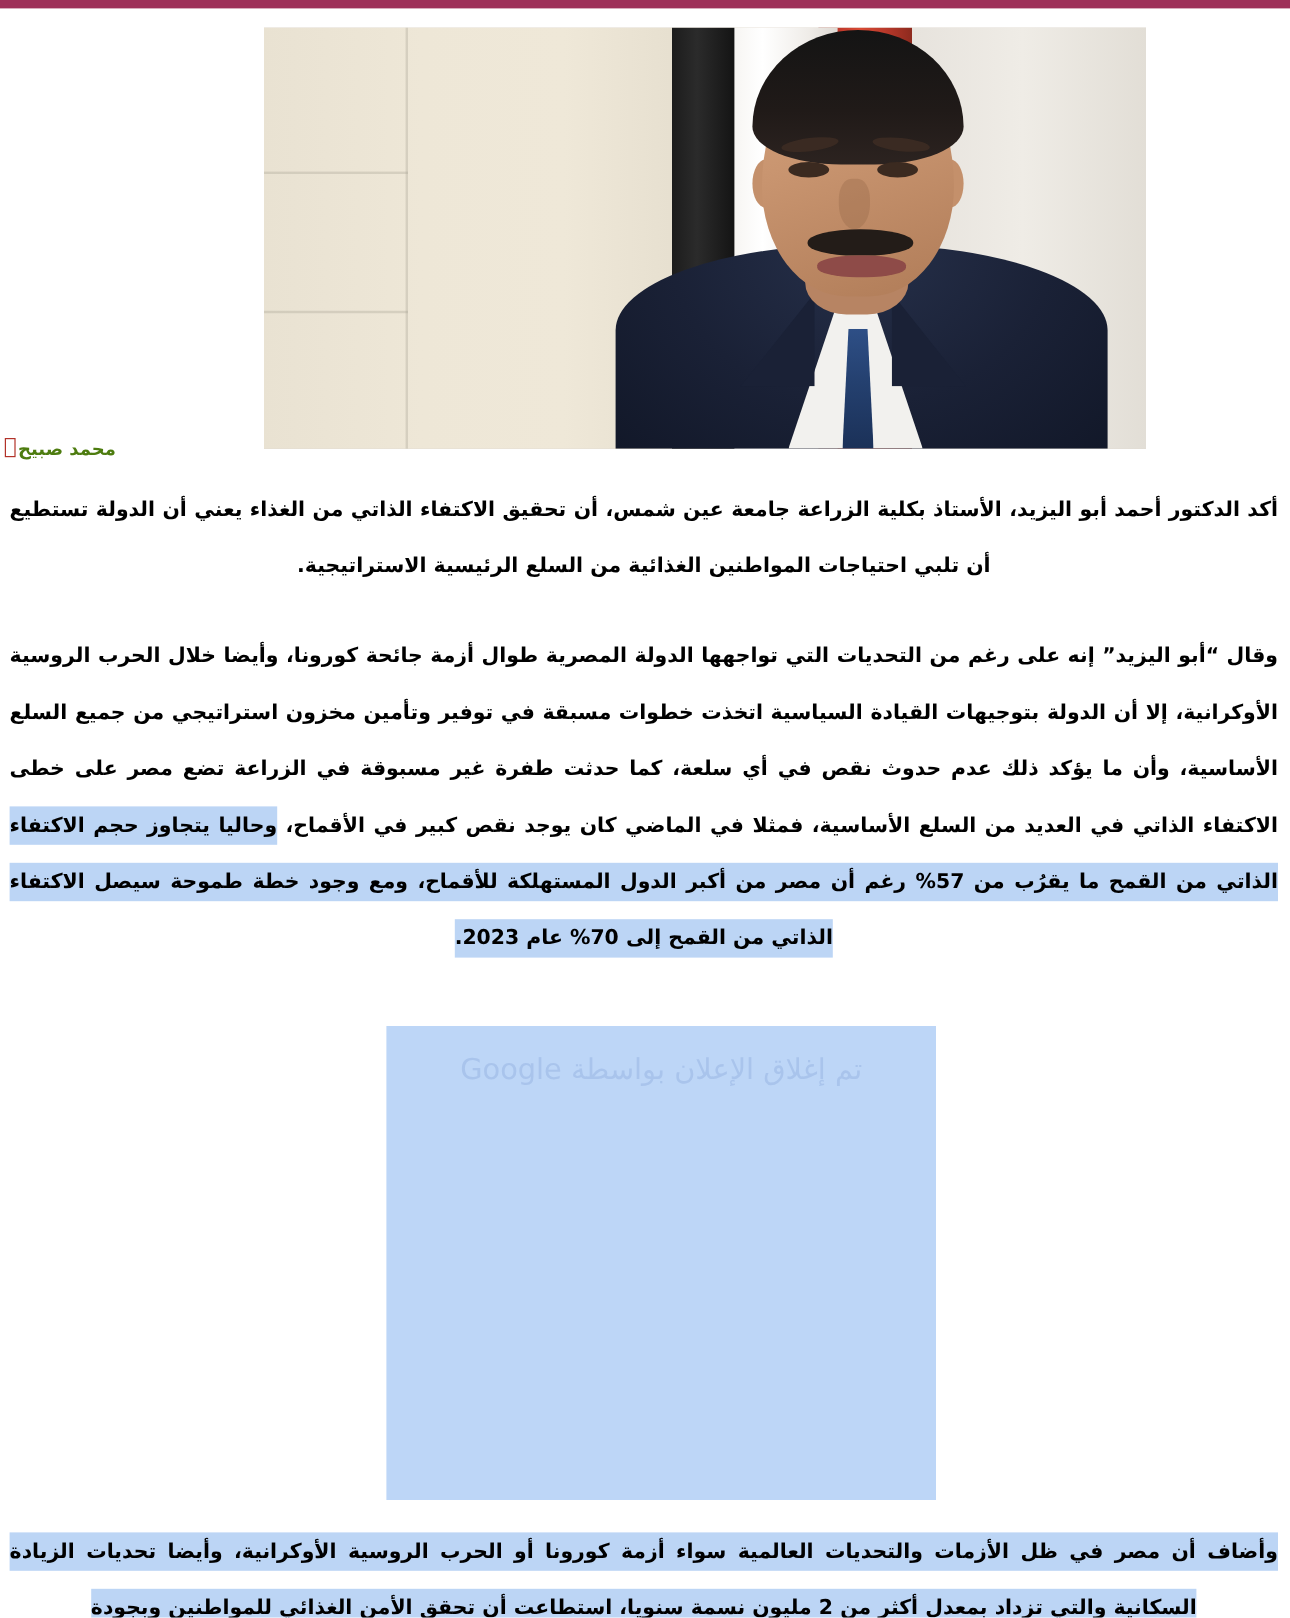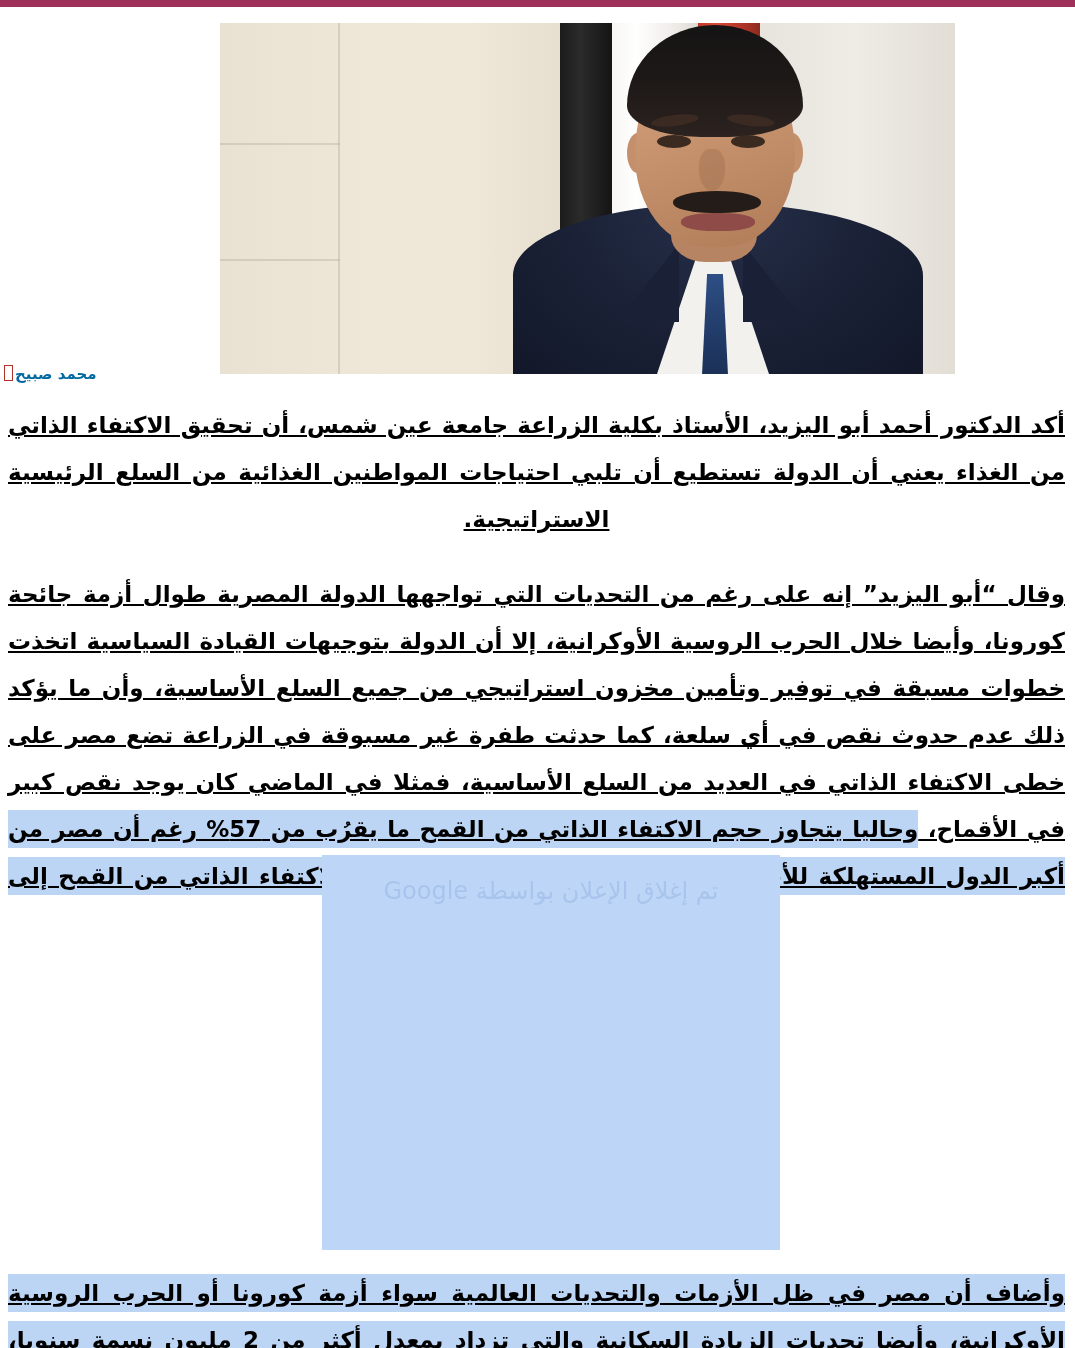--- a/index.html
+++ b/index.html
@@ -218,21 +218,21 @@
     top: 364px;
     left: 0;
     width: 1075px;
     text-align: left;
     padding-left: 0;
     box-sizing: border-box;
   }
   .caption-inner {
     display: inline-block;
     margin-left: 4px;
-    color: #0369a1;
+    color: #4d7c0f;
     font-size: 15px;
     font-weight: bold;
     direction: rtl;
     white-space: nowrap;
   }
   .caption-bracket {
     display: inline-block;
     border: 1px solid #b23229;
     width: 7px; height: 14px;
     vertical-align: -2px;
@@ -249,28 +249,27 @@
     position: absolute;
     top: 402px;
     left: 0;
     width: 1075px;
     padding: 0 10px 0 8px;
     box-sizing: border-box;
   }
   .para {
     font-family: "DejaVu Sans", "Liberation Sans", sans-serif;
     font-weight: bold;
-    font-size: 23px;
+    font-size: 17px;
     line-height: 47px;
     color: #000000;
     text-align: justify;
     text-align-last: center;
     margin: 0 0 28px 0;
     direction: rtl;
-    text-decoration: underline;
   }
   .para.p1 { text-align-last: center; }
   mark.sel {
     background: #bcd5f5;
     color: #000;
     padding: 6px 0;
     box-decoration-break: clone;
     -webkit-box-decoration-break: clone;
   }
 

